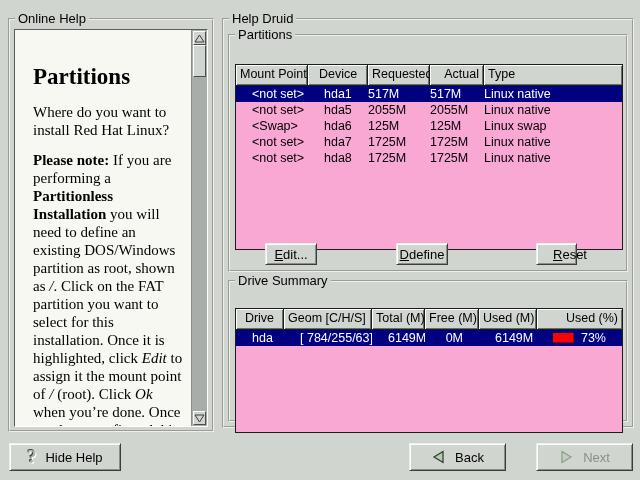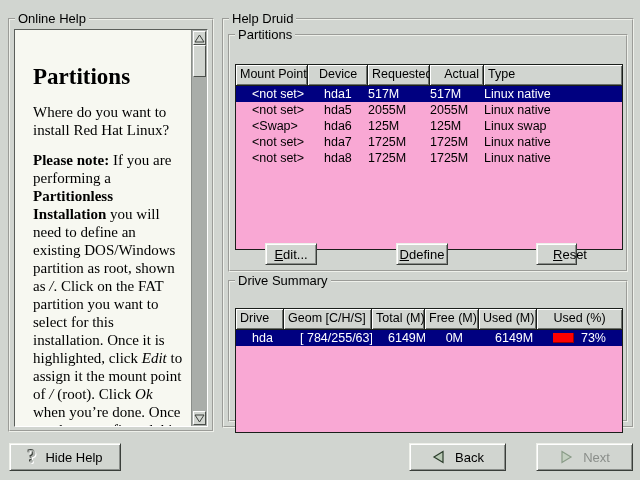--- a/index.html
+++ b/index.html
@@ -167,26 +167,26 @@
     <button class="btn" style="right:49px; bottom:5px; width:36px; height:22px;padding-left:33px;">
       <span><span class="mn">R</span><span>eset</span></span>
     </button>
   </div>
 
   <div class="frame" style="left:4px; top:260px; width:400px; height:142px;">
     <span class="frame-label">Drive Summary</span>
 
     <div class="list" style="left:5px; top:9px; width:388px; height:125px;">
       <div class="list-header">
-          <div class="hcell" style="width: 48px; text-align: left;">Drive</div>
+          <div class="hcell" style="width: 48px; text-align: center;">Drive</div>
           <div class="hcell" style="width: 88px; text-align: left;">Geom [C/H/S]</div>
           <div class="hcell" style="width: 53px; text-align: left;">Total (M)</div>
           <div class="hcell" style="width: 54px; text-align: left;">Free (M)</div>
           <div class="hcell" style="width: 58px; text-align: left;">Used (M)</div>
-          <div class="hcell" style="flex: 1 1 0%; text-align: center;">Used (%)</div>
+          <div class="hcell" style="flex: 1 1 0%; text-align: right;">Used (%)</div>
         </div>
       <div>
           <div class="trow selected">
             <div class="tcell" style="width: 48px; text-align: left;">hda</div>
             <div class="tcell" style="width: 88px; text-align: right;">[ 784/255/63]</div>
             <div class="tcell" style="width: 53px; text-align: right;">6149M</div>
             <div class="tcell" style="width: 54px; text-align: right;">0M</div>
             <div class="tcell" style="width: 58px; text-align: right;">6149M</div>
             <div class="tcell pct" style="flex: 1 1 0%;">
               <span class="redbar" style="width: 30px;"></span>

